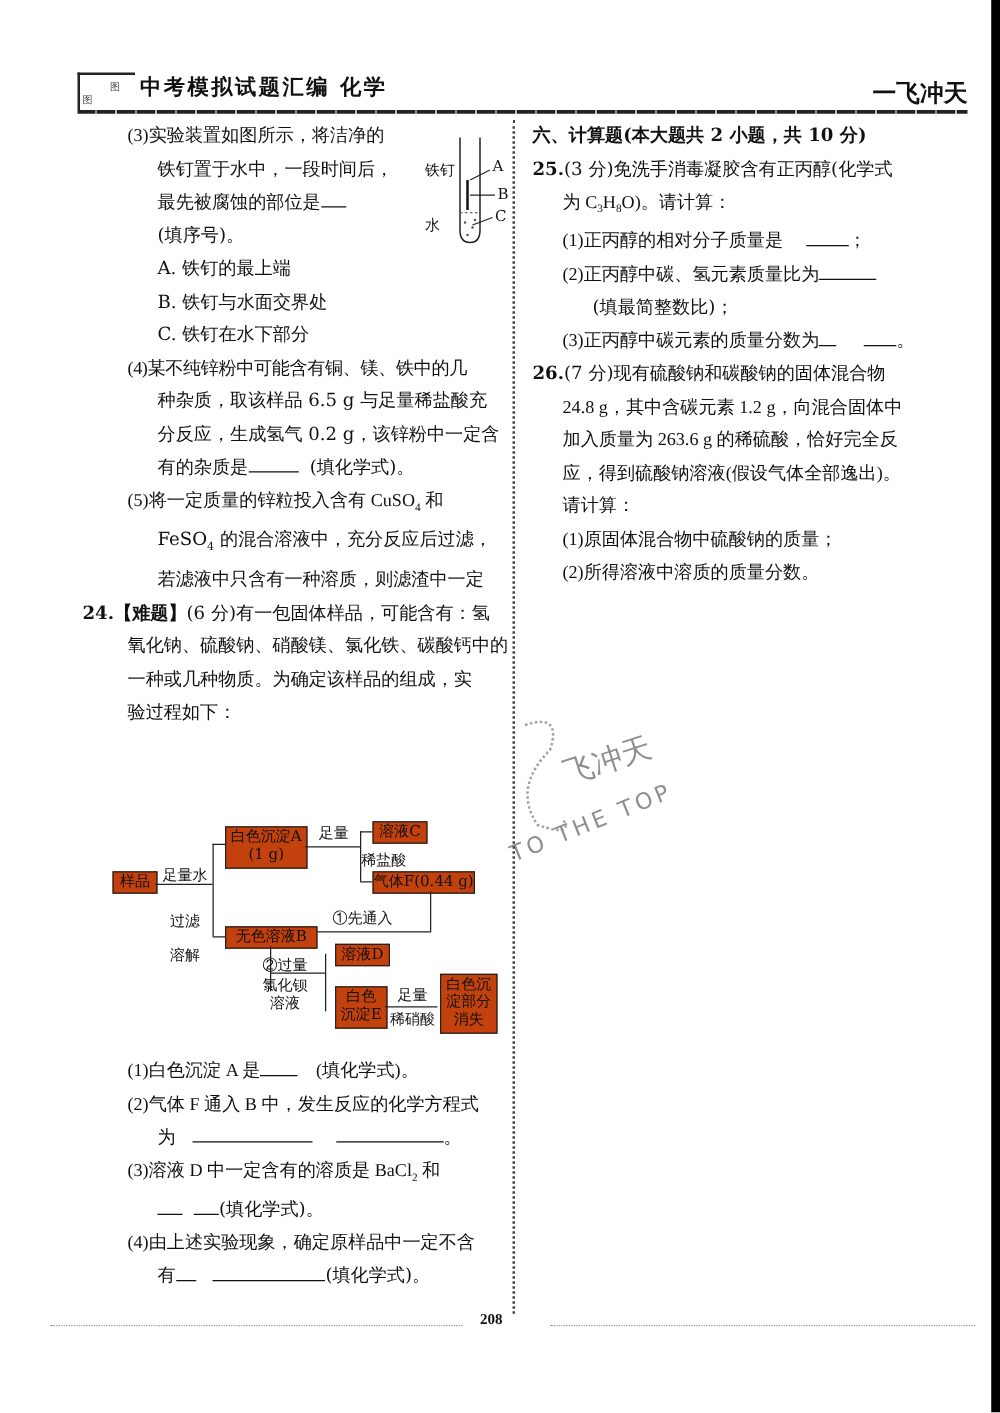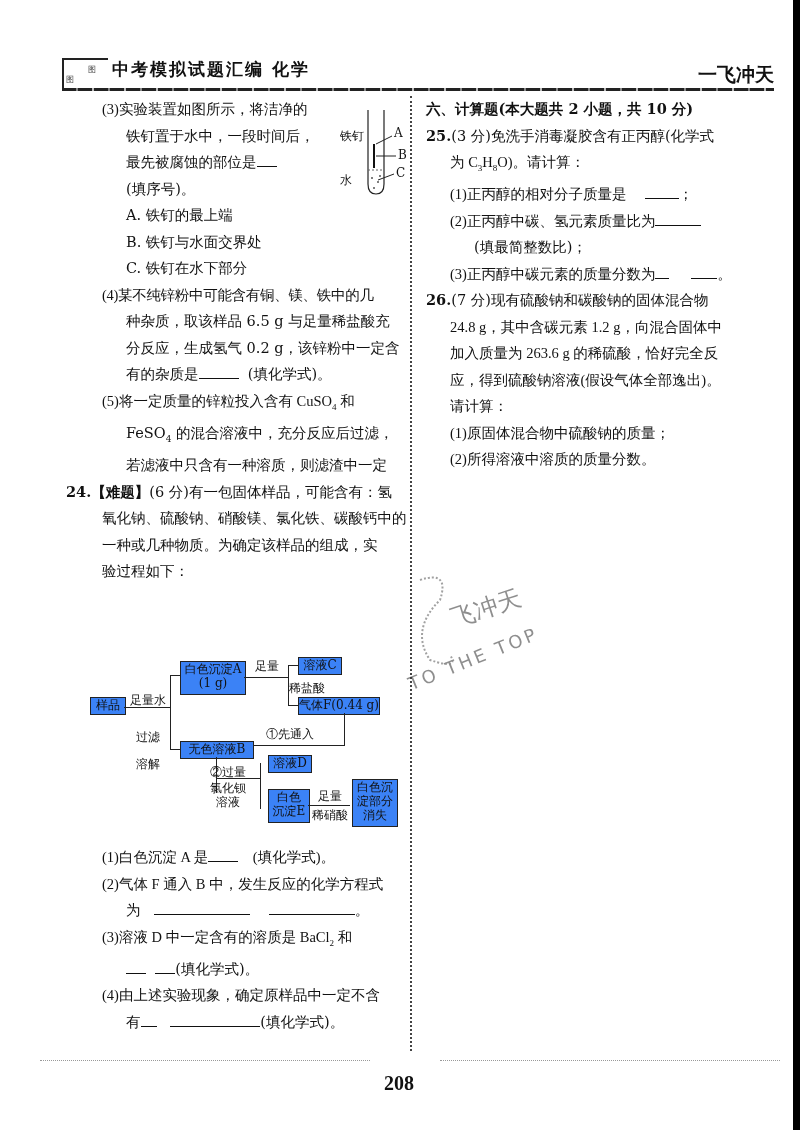--- a/index.html
+++ b/index.html
@@ -19,25 +19,25 @@
   .i1{padding-left:24px;font-family:Liberation Serif, serif;}
   .i2{padding-left:48px;}
   .b{font-weight:bold;}
   .blank{display:inline-block;border-bottom:1px solid #111;height:14px;vertical-align:baseline;}
   sub{font-size:9px;}
   .divider{position:absolute;left:410px;top:96px;height:955px;border-left:2px dotted #444;}
   
   .tube{position:absolute;left:360px;top:108px;width:60px;height:90px;}
   
   .flow{position:absolute;left:88px;top:655px;width:330px;height:180px;font-size:12px;line-height:14px;}
-  .box{position:absolute;border:1px solid #222;background:#3b82f6;text-align:center;}
+  .box{position:absolute;border:1px solid #222;background:#c2410c;text-align:center;}
   .lbl{position:absolute;text-align:center;}
   .ln{position:absolute;background:#222;}
   .watermark{position:absolute;left:380px;top:560px;width:170px;height:140px;opacity:.55;}
-  .page-num{position:absolute;left:384px;top:1048px;font-size:20px;font-weight:bold;font-family:"Liberation Serif",serif;margin-top:24px;}
+  .page-num{position:absolute;left:384px;top:1048px;font-size:12px;font-weight:bold;font-family:"Liberation Serif",serif;}
   .dots-l{position:absolute;left:40px;top:1060px;width:330px;border-top:1px dotted #999;}
   .dots-r{position:absolute;left:440px;top:1060px;width:340px;border-top:1px dotted #999;}
 </style>
 </head>
 <body>
 
 <div class="black-edge"></div>
 
 <div class="header">
   <div class="logo-box">

